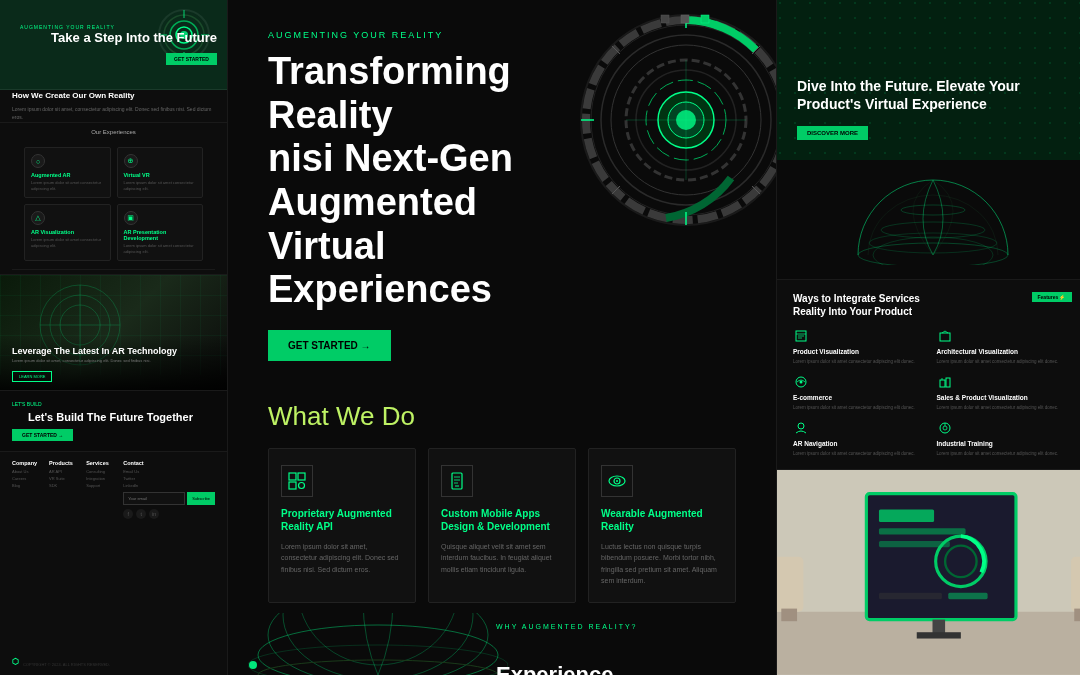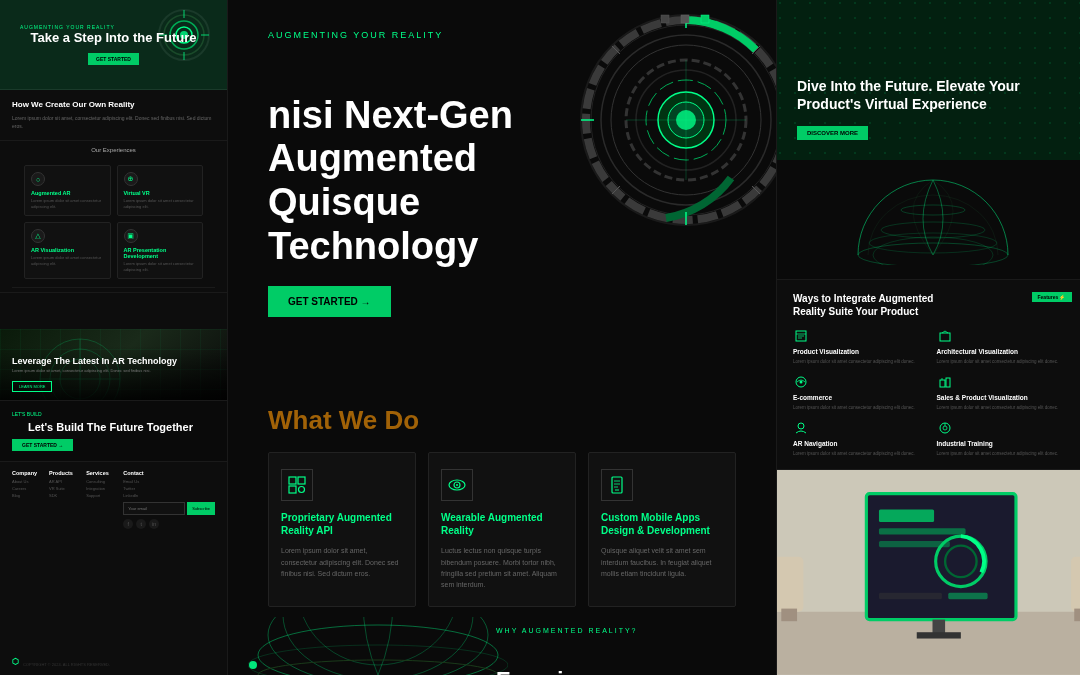--- a/index.html
+++ b/index.html
@@ -22,21 +22,21 @@
       flex-direction: column;
       overflow: hidden;
       flex-shrink: 0;
     }
 
     .left-hero {
       background: #0a2a1a;
       height: 90px;
       position: relative;
       display: flex;
-      align-items: center;
+      align-items: flex-end;
       justify-content: center;
       flex-direction: column;
       padding: 10px;
       border-bottom: 1px solid #1a3a2a;
     }
 
     .left-hero-rings {
       position: absolute;
       top: 8px;
       right: 15px;
@@ -68,21 +68,21 @@
       color: #000;
       font-size: 5px;
       font-weight: 700;
       padding: 3px 8px;
       border: none;
       cursor: pointer;
       z-index: 1;
     }
 
     .left-section {
-      padding: 10px 12px;
+      padding: 1px 12px;
       border-bottom: 1px solid #1a1a1a;
     }
 
     .left-section-title {
       font-size: 8px;
       color: #fff;
       font-weight: 700;
       margin-bottom: 6px;
     }
 
@@ -134,24 +134,23 @@
     }
 
     .exp-card-desc {
       font-size: 4px;
       color: #555;
       line-height: 1.4;
     }
 
     .left-ar-section {
       position: relative;
-      height: 72px;
+      height: 116px;
       overflow: hidden;
       border-bottom: 1px solid #1a1a1a;
-      margin-top: 36px;
     }
 
     .left-ar-bg {
       width: 100%;
       height: 100%;
       background: linear-gradient(135deg, #0a1a0a 0%, #1a2a1a 50%, #0a0a0a 100%);
       position: relative;
     }
 
     .left-ar-overlay {
@@ -340,24 +339,23 @@
       width: 220px;
       height: 220px;
     }
 
     .what-we-do {
       padding: 20px 40px 10px;
     }
 
     .what-we-do-title {
       font-size: 26px;
-      color: #a16207;
-      font-weight: 700;
+      color: #bef264;
+      font-weight: 400;
       margin-bottom: 16px;
-      margin-top: 48px;
     }
 
     .services-grid {
       display: grid;
       grid-template-columns: repeat(3, 1fr);
       gap: 12px;
     }
 
     .service-card {
       background: #111;
@@ -712,24 +710,24 @@
       <span class="footer-copy">COPYRIGHT © 2024. ALL RIGHTS RESERVED.</span>
     </div>
   </div>
 </div>
 
 <div class="main-panel">
 
   <div class="main-hero">
     <div class="main-hero-tag">AUGMENTING YOUR REALITY</div>
     <div class="main-hero-title">
-      <br>
+      <span>Transforming Reality</span><br>
       <span>nisi Next-Gen</span><br>
-      <span>Augmented Quisque</span><br>
-      <span>Technology</span>
+      <span>Augmented Virtual</span><br>
+      <span>Experiences</span>
     </div>
     <button class="main-hero-btn">GET STARTED →</button>
 
     
     <div class="hud-ring-container">
       <svg viewBox="0 0 220 220" width="220" height="220">
 
         <circle cx="110" cy="110" r="105" fill="none" stroke="#1a1a1a" stroke-width="2"></circle>
         <circle cx="110" cy="110" r="95" fill="none" stroke="#222" stroke-width="1"></circle>
         <circle cx="110" cy="110" r="85" fill="none" stroke="#2a2a2a" stroke-width="1.5"></circle>
@@ -779,40 +777,40 @@
             <rect x="1" y="10" width="7" height="7" fill="none" stroke="#00ff88" stroke-width="1.2"></rect>
             <circle cx="13.5" cy="13.5" r="3" fill="none" stroke="#00ff88" stroke-width="1.2"></circle>
           </svg>
         </div>
         <div class="service-title">Proprietary Augmented Reality API</div>
         <div class="service-desc">Lorem ipsum dolor sit amet, consectetur adipiscing elit. Donec sed finibus nisi. Sed dictum eros.</div>
       </div>
       <div class="service-card">
         <div class="service-icon-wrap">
           <svg width="18" height="18" viewBox="0 0 18 18">
-            <ellipse cx="9" cy="9" rx="8" ry="5" fill="none" stroke="#00ff88" stroke-width="1.2"></ellipse>
-            <circle cx="9" cy="9" r="3" fill="none" stroke="#00ff88" stroke-width="1.2"></circle>
-            <circle cx="9" cy="9" r="1" fill="#00ff88"></circle>
-          </svg>
-        </div>
-        <div class="service-title">Wearable Augmented Reality</div>
-        <div class="service-desc">Luctus lectus non quisque turpis bibendum posuere. Morbi tortor nibh, fringilla sed pretium sit amet. Aliquam sem interdum.</div>
-      </div>
-      <div class="service-card">
-        <div class="service-icon-wrap">
-          <svg width="18" height="18" viewBox="0 0 18 18">
             <rect x="4" y="1" width="10" height="16" rx="1" fill="none" stroke="#00ff88" stroke-width="1.2"></rect>
             <line x1="7" y1="14" x2="11" y2="14" stroke="#00ff88" stroke-width="1"></line>
             <line x1="6" y1="5" x2="12" y2="5" stroke="#00ff88" stroke-width="0.8"></line>
             <line x1="6" y1="8" x2="12" y2="8" stroke="#00ff88" stroke-width="0.8"></line>
             <line x1="6" y1="11" x2="10" y2="11" stroke="#00ff88" stroke-width="0.8"></line>
           </svg>
         </div>
         <div class="service-title">Custom Mobile Apps Design &amp; Development</div>
         <div class="service-desc">Quisque aliquet velit sit amet sem interdum faucibus. In feugiat aliquet mollis etiam tincidunt ligula.</div>
+      </div>
+      <div class="service-card">
+        <div class="service-icon-wrap">
+          <svg width="18" height="18" viewBox="0 0 18 18">
+            <ellipse cx="9" cy="9" rx="8" ry="5" fill="none" stroke="#00ff88" stroke-width="1.2"></ellipse>
+            <circle cx="9" cy="9" r="3" fill="none" stroke="#00ff88" stroke-width="1.2"></circle>
+            <circle cx="9" cy="9" r="1" fill="#00ff88"></circle>
+          </svg>
+        </div>
+        <div class="service-title">Wearable Augmented Reality</div>
+        <div class="service-desc">Luctus lectus non quisque turpis bibendum posuere. Morbi tortor nibh, fringilla sed pretium sit amet. Aliquam sem interdum.</div>
       </div>
     </div>
   </div>
 
   <div class="globe-section">
 
     <div class="globe-svg-wrap">
       <svg viewBox="0 0 260 260" width="260" height="260">
 
         <ellipse cx="130" cy="180" rx="120" ry="30" fill="none" stroke="#00ff88" stroke-width="0.8" opacity="0.5"></ellipse>
@@ -875,21 +873,21 @@
       <path d="M 80 5 Q 40 30 80 80" fill="none" stroke="#1a4a2a" stroke-width="0.5" opacity="0.4"></path>
 
       <ellipse cx="80" cy="35" rx="32" ry="5" fill="none" stroke="#00ff88" stroke-width="0.5" opacity="0.4"></ellipse>
       <ellipse cx="80" cy="55" rx="52" ry="8" fill="none" stroke="#00ff88" stroke-width="0.5" opacity="0.35"></ellipse>
       <ellipse cx="80" cy="68" rx="64" ry="10" fill="none" stroke="#00ff88" stroke-width="0.5" opacity="0.3"></ellipse>
     </svg>
   </div>
 
   <div class="right-integrate-section">
     <div class="right-integrate-header">
-      <div class="right-integrate-title">Ways to Integrate Augmented Reality Suite Your Product</div>
+      <div class="right-integrate-title">Ways to Integrate Services Reality Into Your Product</div>
       <div class="right-integrate-badge">Features ⚡</div>
     </div>
     <div class="right-features-grid">
       <div class="right-feature-item">
         <div class="right-feature-icon">
           <svg width="12" height="12" viewBox="0 0 12 12">
               <rect x="1" y="1" width="10" height="10" fill="none" stroke="#00ff88" stroke-width="1"></rect>
               <line x1="1" y1="4" x2="11" y2="4" stroke="#00ff88" stroke-width="0.7"></line>
               <line x1="3" y1="6" x2="9" y2="6" stroke="#00ff88" stroke-width="0.7"></line>
               <line x1="3" y1="8" x2="7" y2="8" stroke="#00ff88" stroke-width="0.7"></line>

